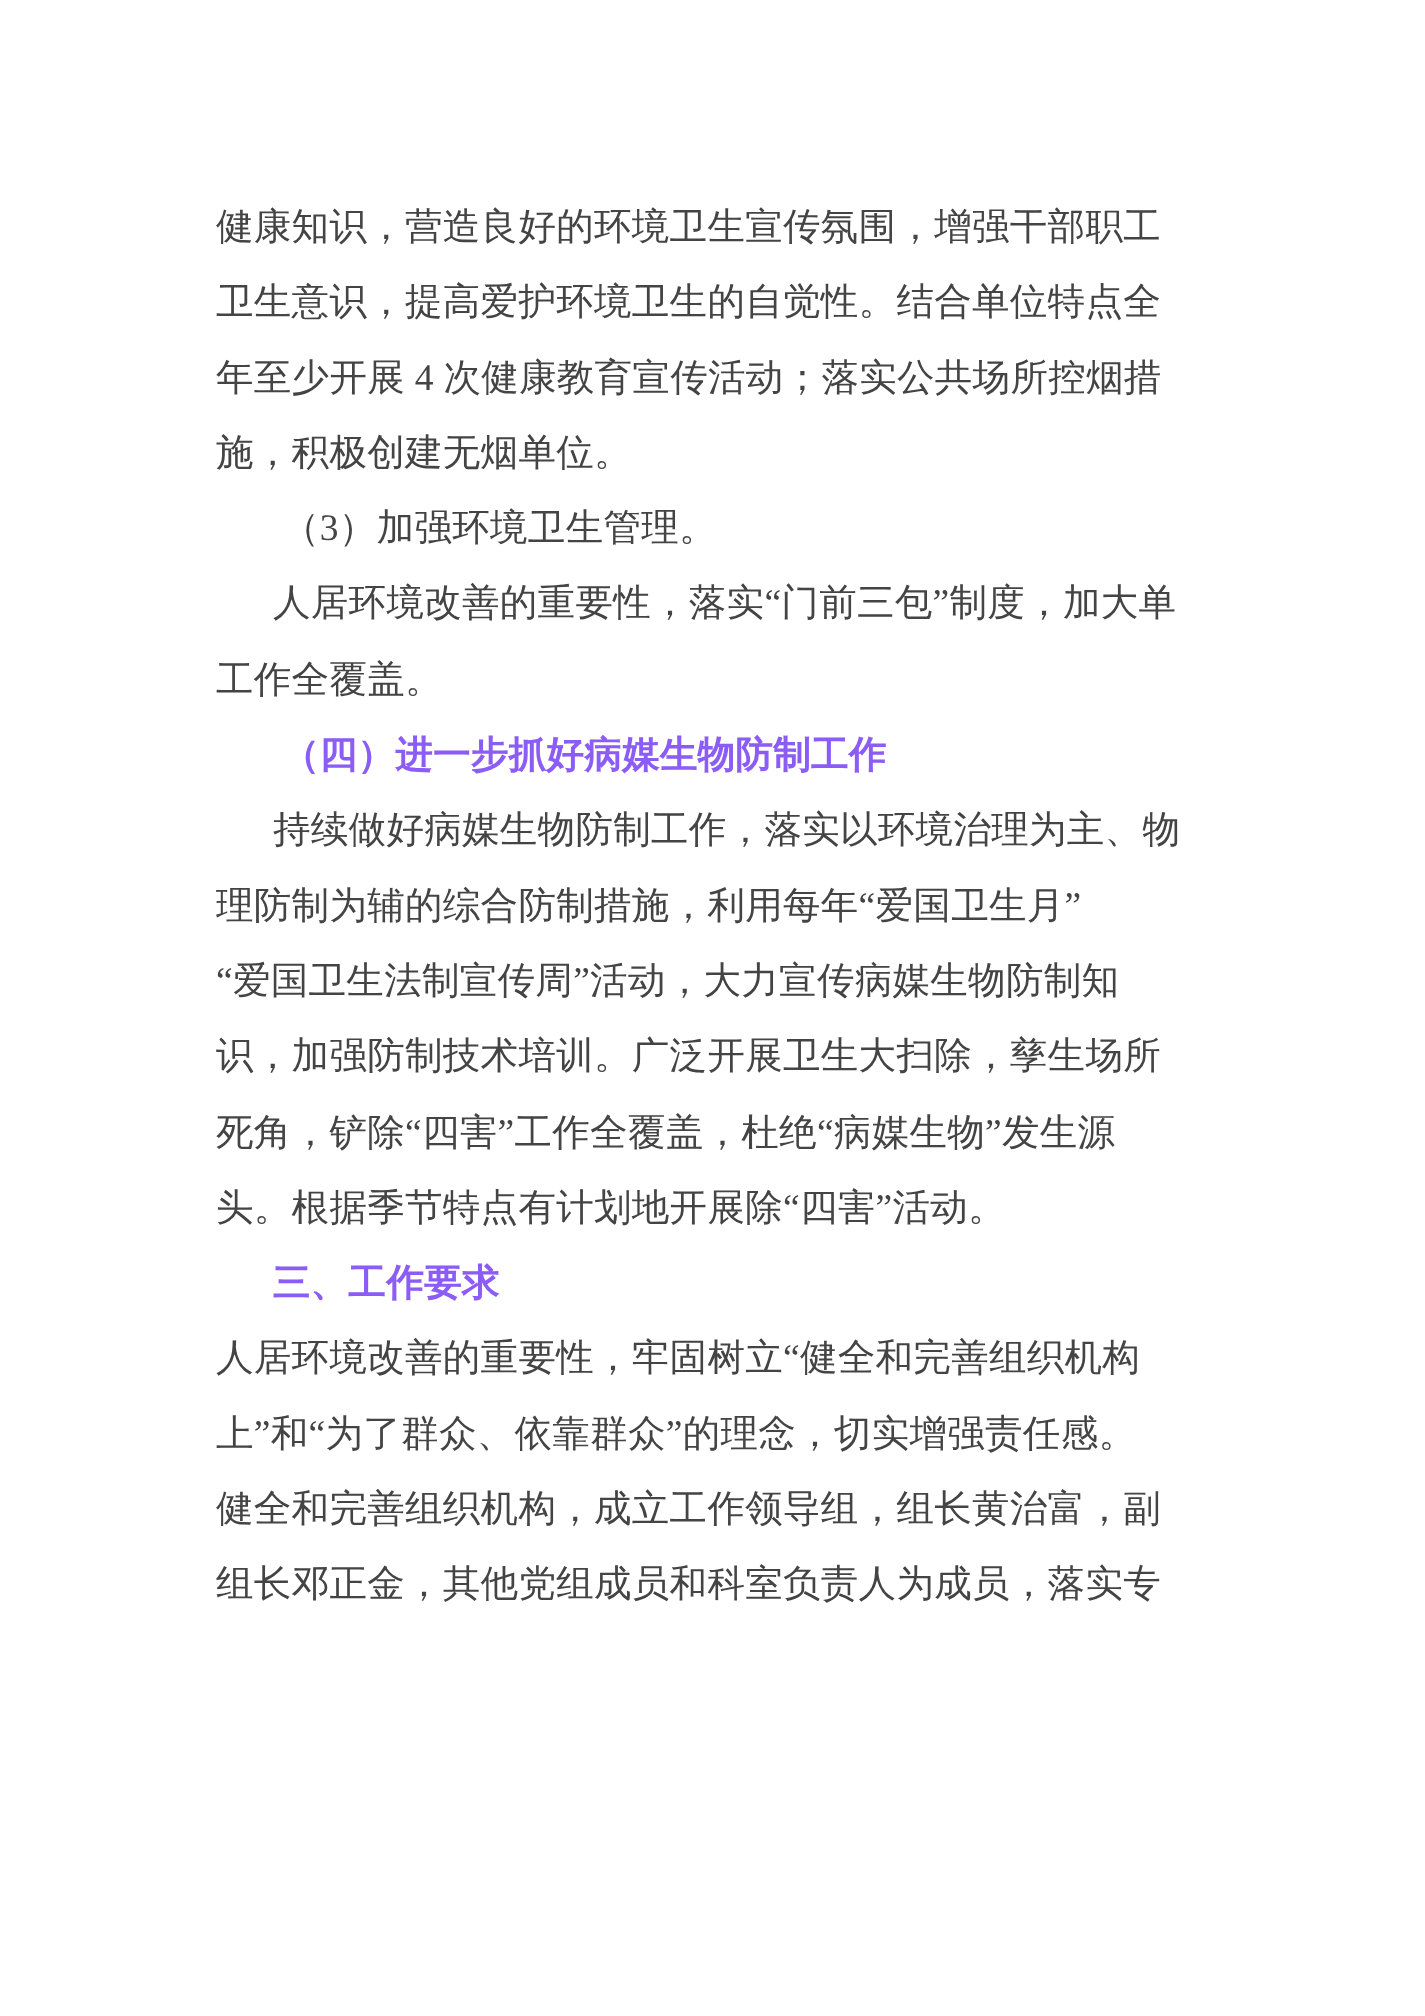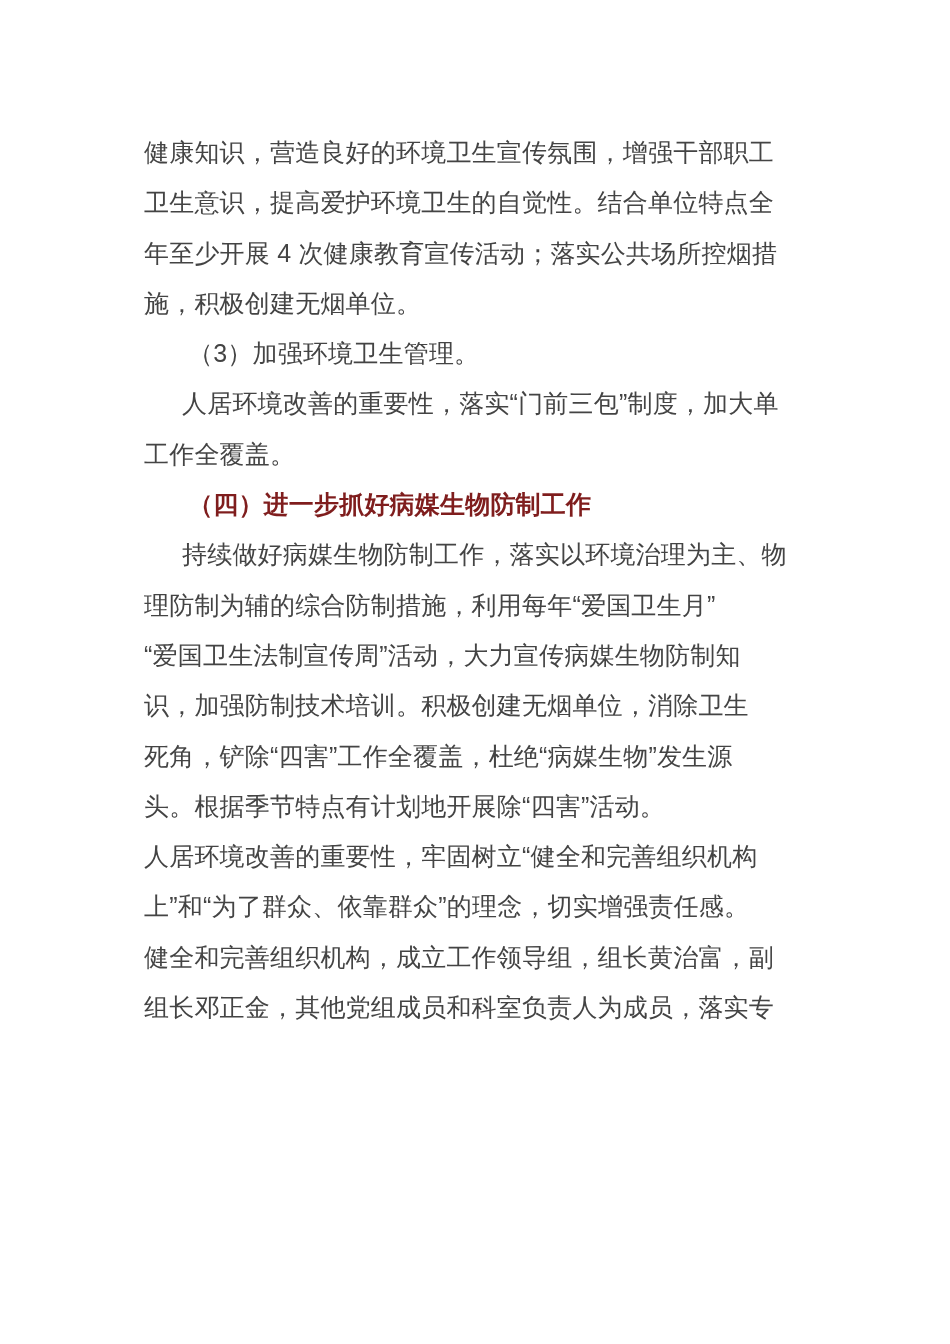--- a/index.html
+++ b/index.html
@@ -1,42 +1,43 @@
 <!DOCTYPE html>
 <html><head>
 <meta charset="utf-8">
 <style>
   html, body { margin: 0; padding: 0; background: #ffffff; }
   body { width: 950px; height: 1344px; position: relative; overflow: hidden; }
   .page {
     position: absolute; left: 144px; top: 127px; width: 660px;
-    font-family: Liberation Sans, sans-serif;
+    font-family: Liberation Serif, serif;
     font-size: 25px; line-height: 50.3px; color: #444444;
     letter-spacing: 0.2px;
   }
   .line { white-space: nowrap; height: 50.3px; }
   .indent { padding-left: 38px; }
   .indent2 { padding-left: 44px; }
-  .bold { font-weight: bold; color: #7f1d1d; }
+  .bold { font-weight: bold; color: #8b5cf6; }
 </style>
 </head>
 <body>
 
 <div class="page">
   <div class="line">健康知识，营造良好的环境卫生宣传氛围，增强干部职工</div>
   <div class="line">卫生意识，提高爱护环境卫生的自觉性。结合单位特点全</div>
   <div class="line">年至少开展 4 次健康教育宣传活动；落实公共场所控烟措</div>
   <div class="line">施，积极创建无烟单位。</div>
   <div class="line indent2">（3）加强环境卫生管理。</div>
   <div class="line indent">人居环境改善的重要性，落实“门前三包”制度，加大单</div>
   <div class="line">工作全覆盖。</div>
   <div class="line indent2 bold">（四）进一步抓好病媒生物防制工作</div>
   <div class="line indent">持续做好病媒生物防制工作，落实以环境治理为主、物</div>
   <div class="line">理防制为辅的综合防制措施，利用每年“爱国卫生月”</div>
   <div class="line">“爱国卫生法制宣传周”活动，大力宣传病媒生物防制知</div>
-  <div class="line">识，加强防制技术培训。积极创建无烟单位，消除卫生</div>
+  <div class="line">识，加强防制技术培训。广泛开展卫生大扫除，孳生场所</div>
   <div class="line">死角，铲除“四害”工作全覆盖，杜绝“病媒生物”发生源</div>
   <div class="line">头。根据季节特点有计划地开展除“四害”活动。</div>
+  <div class="line indent bold">三、工作要求</div>
   <div class="line">人居环境改善的重要性，牢固树立“健全和完善组织机构</div>
   <div class="line">上”和“为了群众、依靠群众”的理念，切实增强责任感。</div>
   <div class="line">健全和完善组织机构，成立工作领导组，组长黄治富，副</div>
   <div class="line">组长邓正金，其他党组成员和科室负责人为成员，落实专</div>
 </div>
 
 </body></html>

